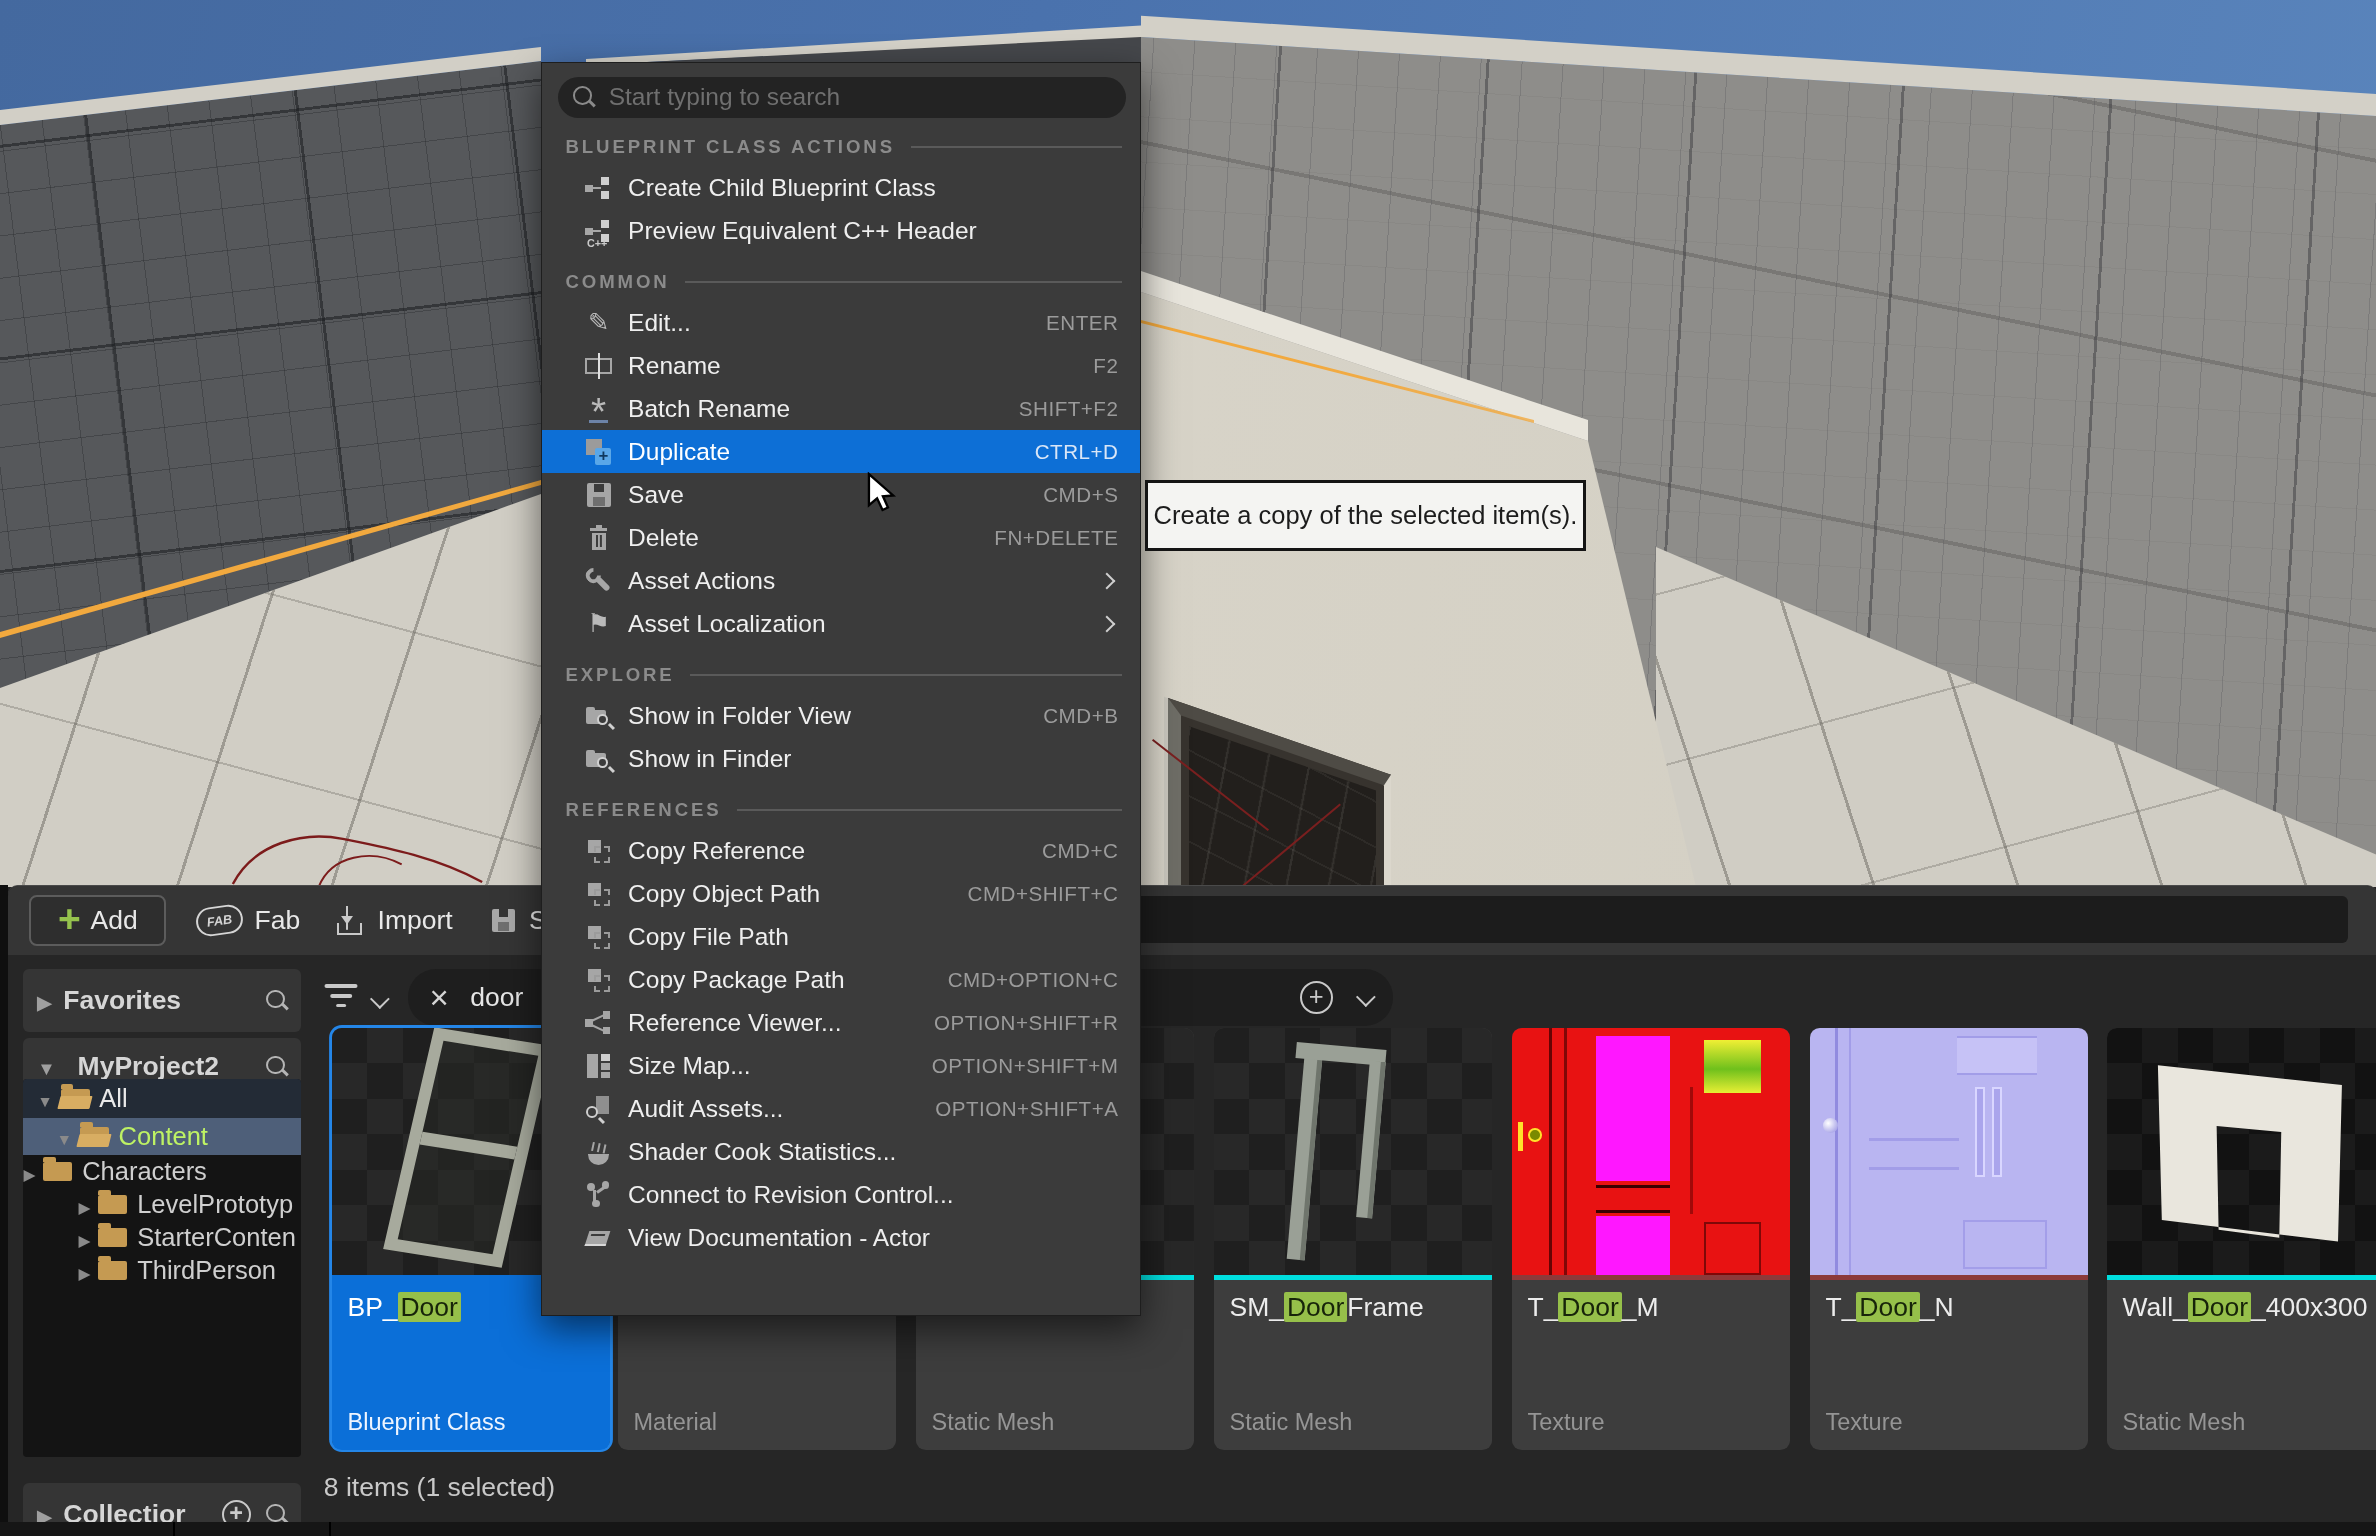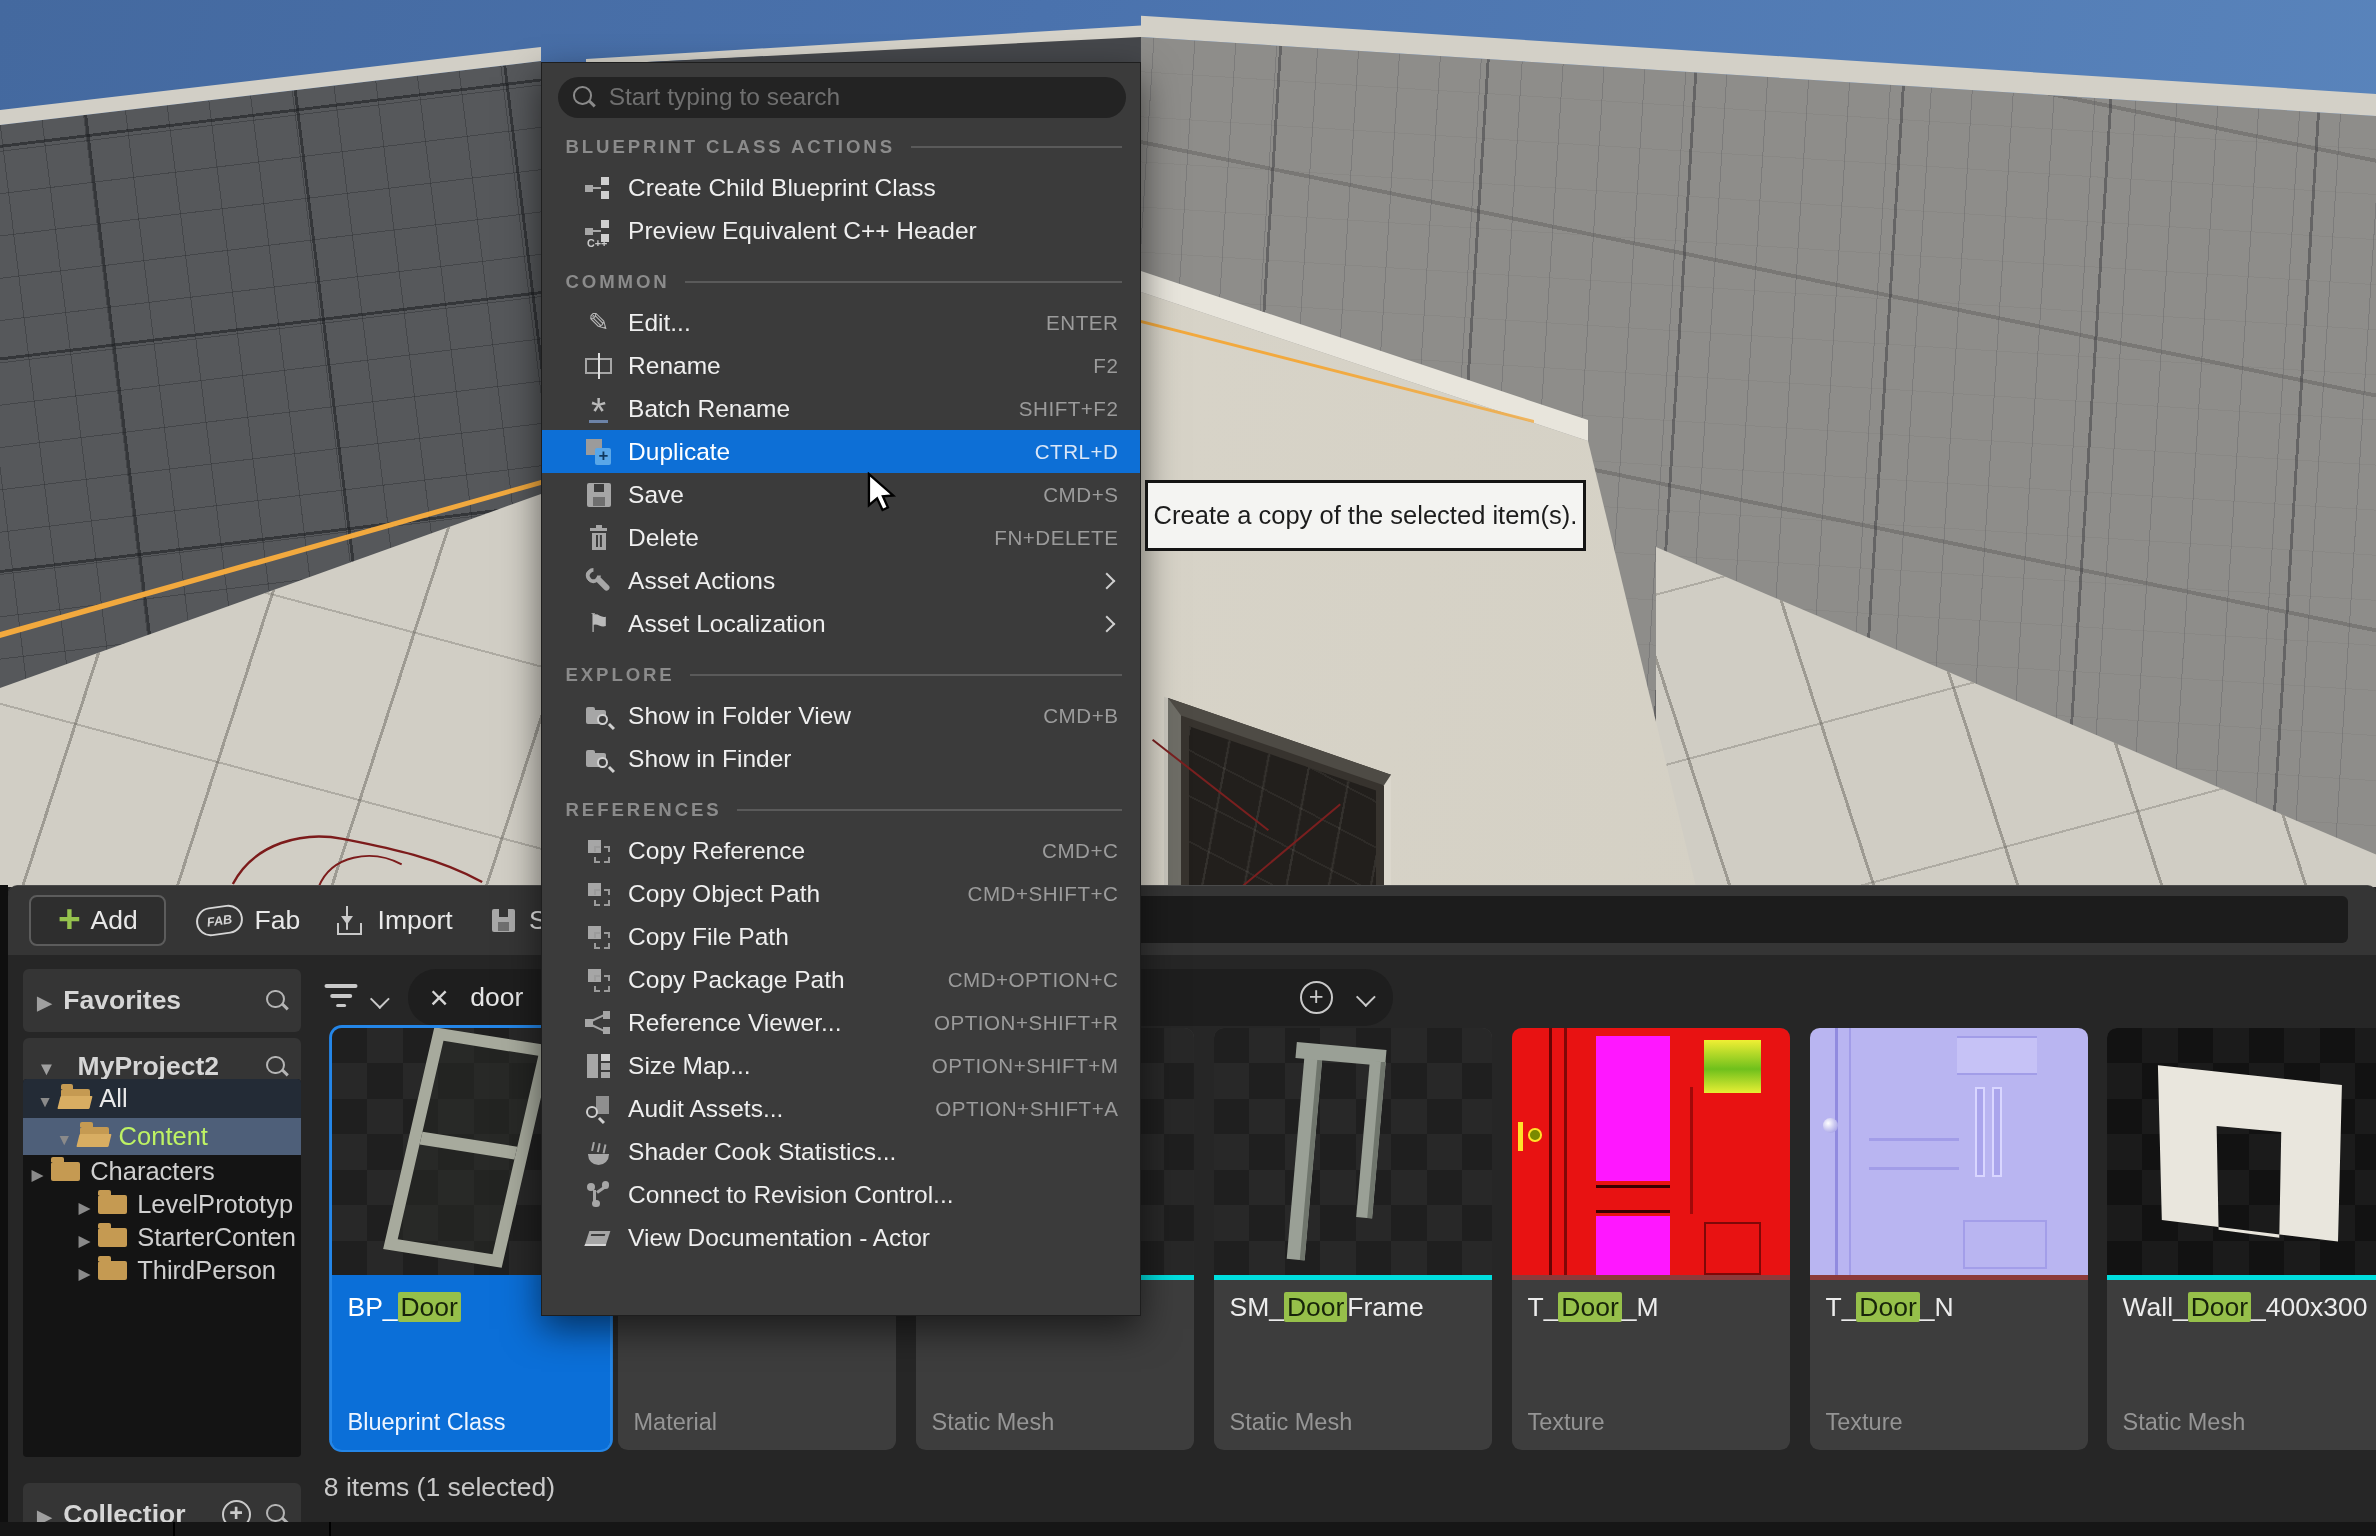--- a/index.html
+++ b/index.html
@@ -343,21 +343,21 @@
       <div class="trow rowAll" style="padding-left:13.7px;">
         <span class="tri-d"></span>
         <span class="folder open"></span>
         <span>All</span>
       </div>
       <div class="trow rowSel" style="padding-left:33px;">
         <span class="tri-d"></span>
         <span class="folder open"></span>
         <span>Content</span>
       </div>
-      <div class="trow" style="margin-left:8px;">
+      <div class="trow" style="">
         <span class="tri-r"></span>
         <span class="folder"></span>
         <span>Characters</span>
       </div>
       <div class="trow" style="padding-left:55px;">
         <span class="tri-r"></span>
         <span class="folder"></span>
         <span>LevelPrototyp</span>
       </div>
       <div class="trow" style="padding-left:55px;">

